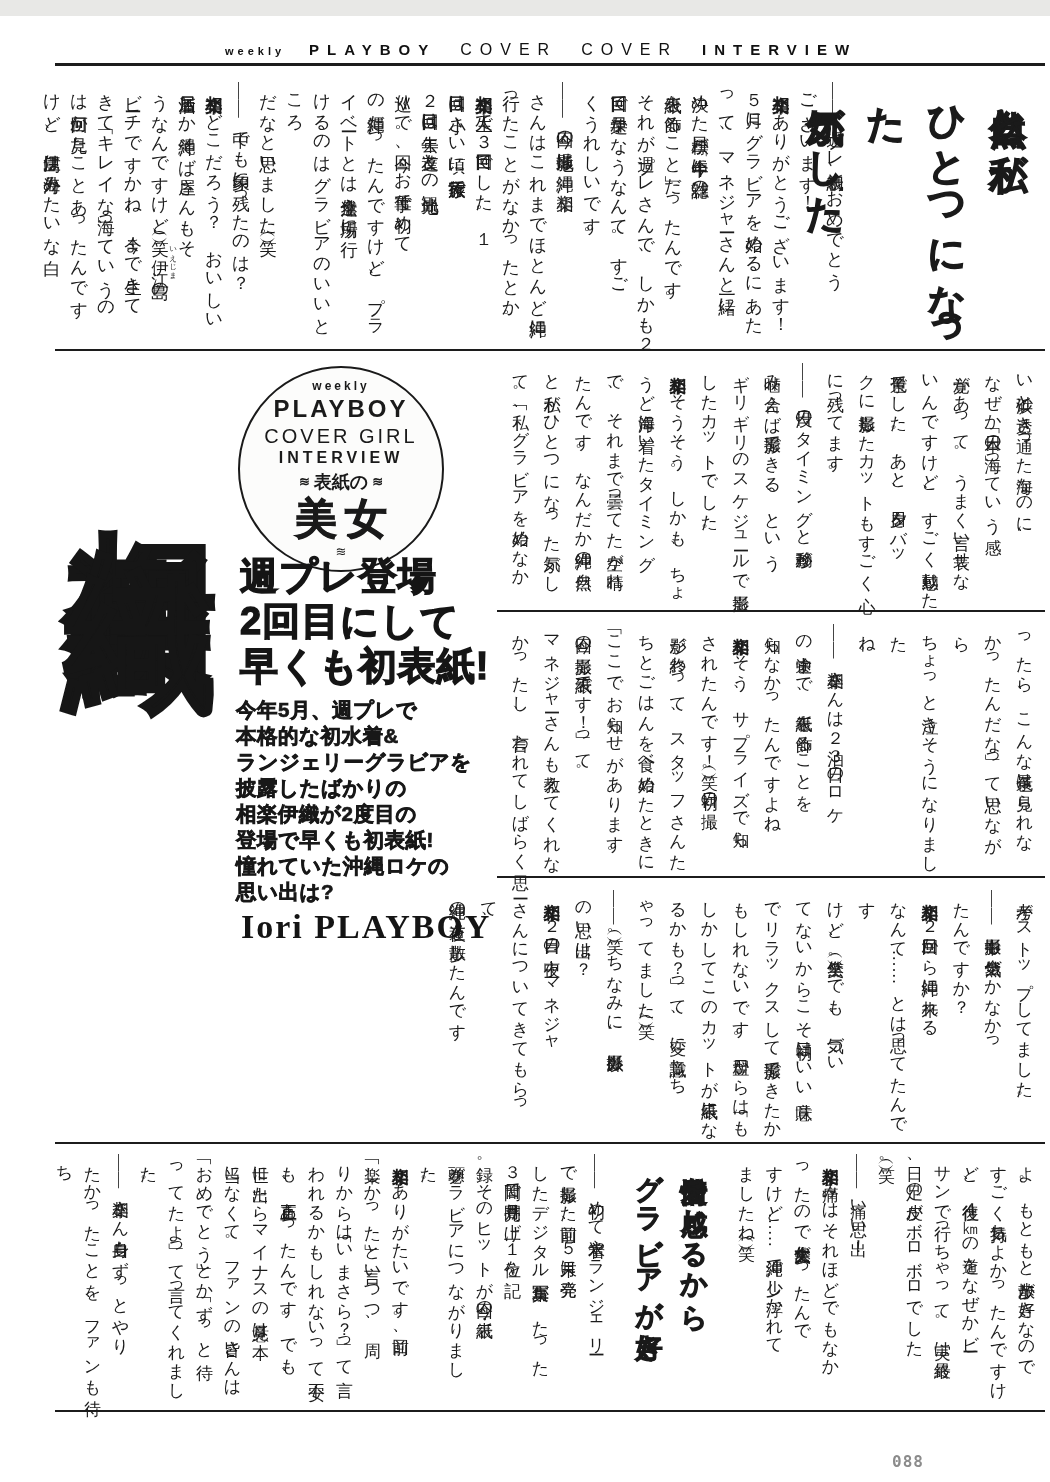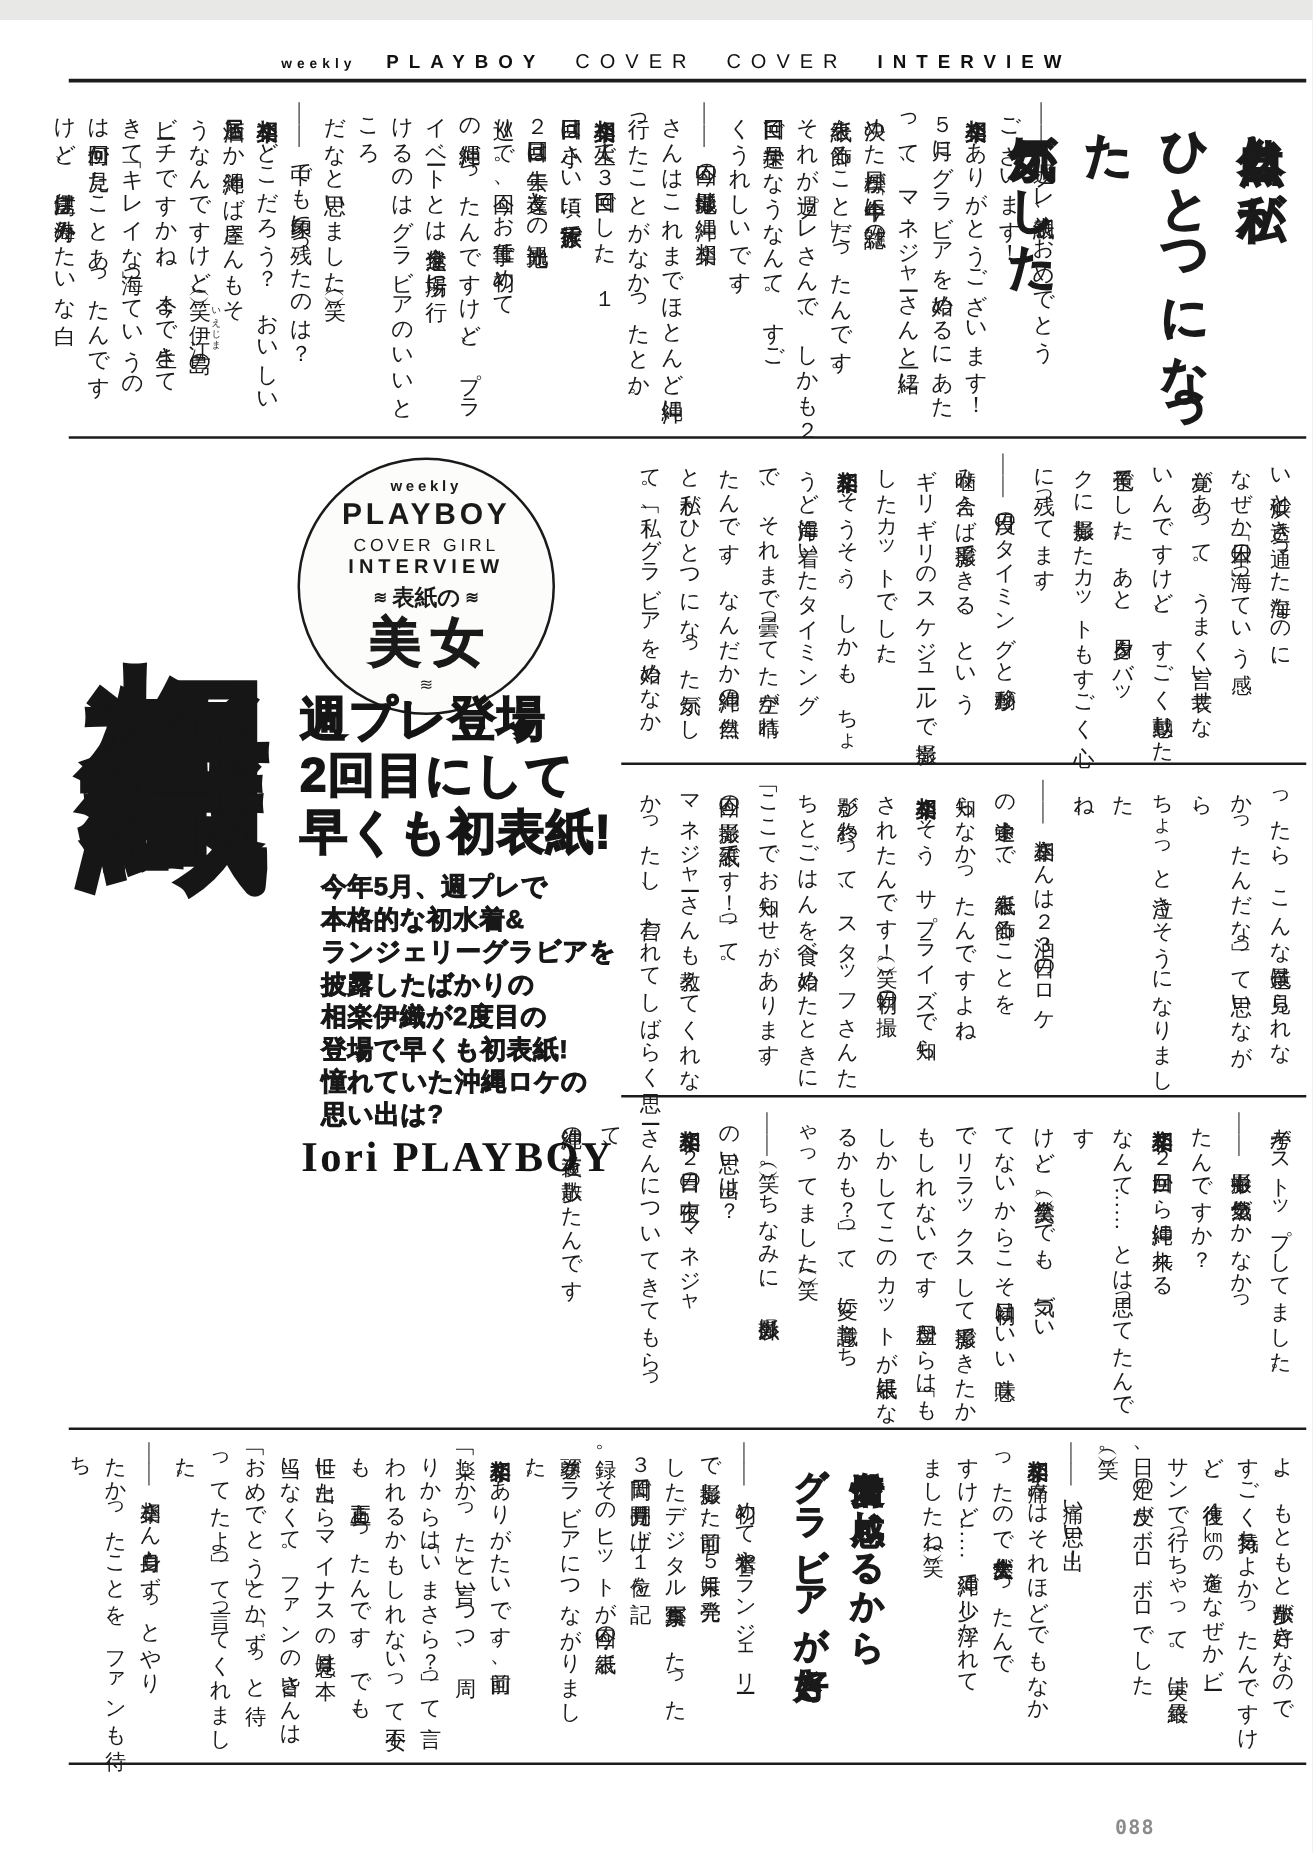--- a/index.html
+++ b/index.html
@@ -54,33 +54,33 @@
     -webkit-text-stroke:3px #161616; color:#161616;
   }
   .logo{
     position:absolute; left:238px; top:350px; width:202px; height:202px;
     border:2px solid #1a1a1a; border-radius:50%;
     display:flex; flex-direction:column; align-items:center; justify-content:center;
     text-align:center; gap:1px; background:#fcfcfb;
   }
   .l-weekly{font-family:"Liberation Sans",sans-serif; font-size:12px; font-weight:700; letter-spacing:3px;}
   .l-playboy{font-family:"Liberation Sans",sans-serif; font-size:24px; font-weight:700; letter-spacing:3px; margin-top:1px;}
-  .l-cover{font-family:"Liberation Sans",sans-serif; font-size:14px; font-weight:400; letter-spacing:3px; margin-top:1px;}
+  .l-cover{font-family:"Liberation Sans",sans-serif; font-size:20px; font-weight:400; letter-spacing:3px; margin-top:1px;}
   .l-int{font-family:"Liberation Sans",sans-serif; font-size:16px; font-weight:700; letter-spacing:4px;}
   .l-hyoshi{font-size:18px; font-weight:700; margin-top:2px; display:flex; align-items:center; gap:4px;}
   .deco{font-size:13px; color:#1a1a1a;}
   .l-bijo{font-size:42px; font-weight:700; letter-spacing:8px; line-height:48px; -webkit-text-stroke:1px #1a1a1a; padding-left:8px;}
   .feat-head{
     position:absolute; left:240px; top:538px;
     font-family:Liberation Sans, sans-serif;
     font-size:38px; font-weight:700; line-height:45px; letter-spacing:1px;
     -webkit-text-stroke:1.4px #151515; color:#151515;
   }
   .feat-lead{
-    position:absolute; left:257px; top:681px;
+    position:absolute; left:236px; top:681px;
     font-family:"Liberation Sans","DejaVu Sans",sans-serif;
     font-size:20.5px; font-weight:700; line-height:26px; letter-spacing:0.5px;
     -webkit-text-stroke:0.7px #181818; color:#181818;
   }
   .roman-name{
     position:absolute; left:241px; top:892px;
     font-family:"Liberation Serif","DejaVu Serif",serif;
     font-size:34px; font-weight:600; letter-spacing:2px; color:#141414;
   }
   .profile{

